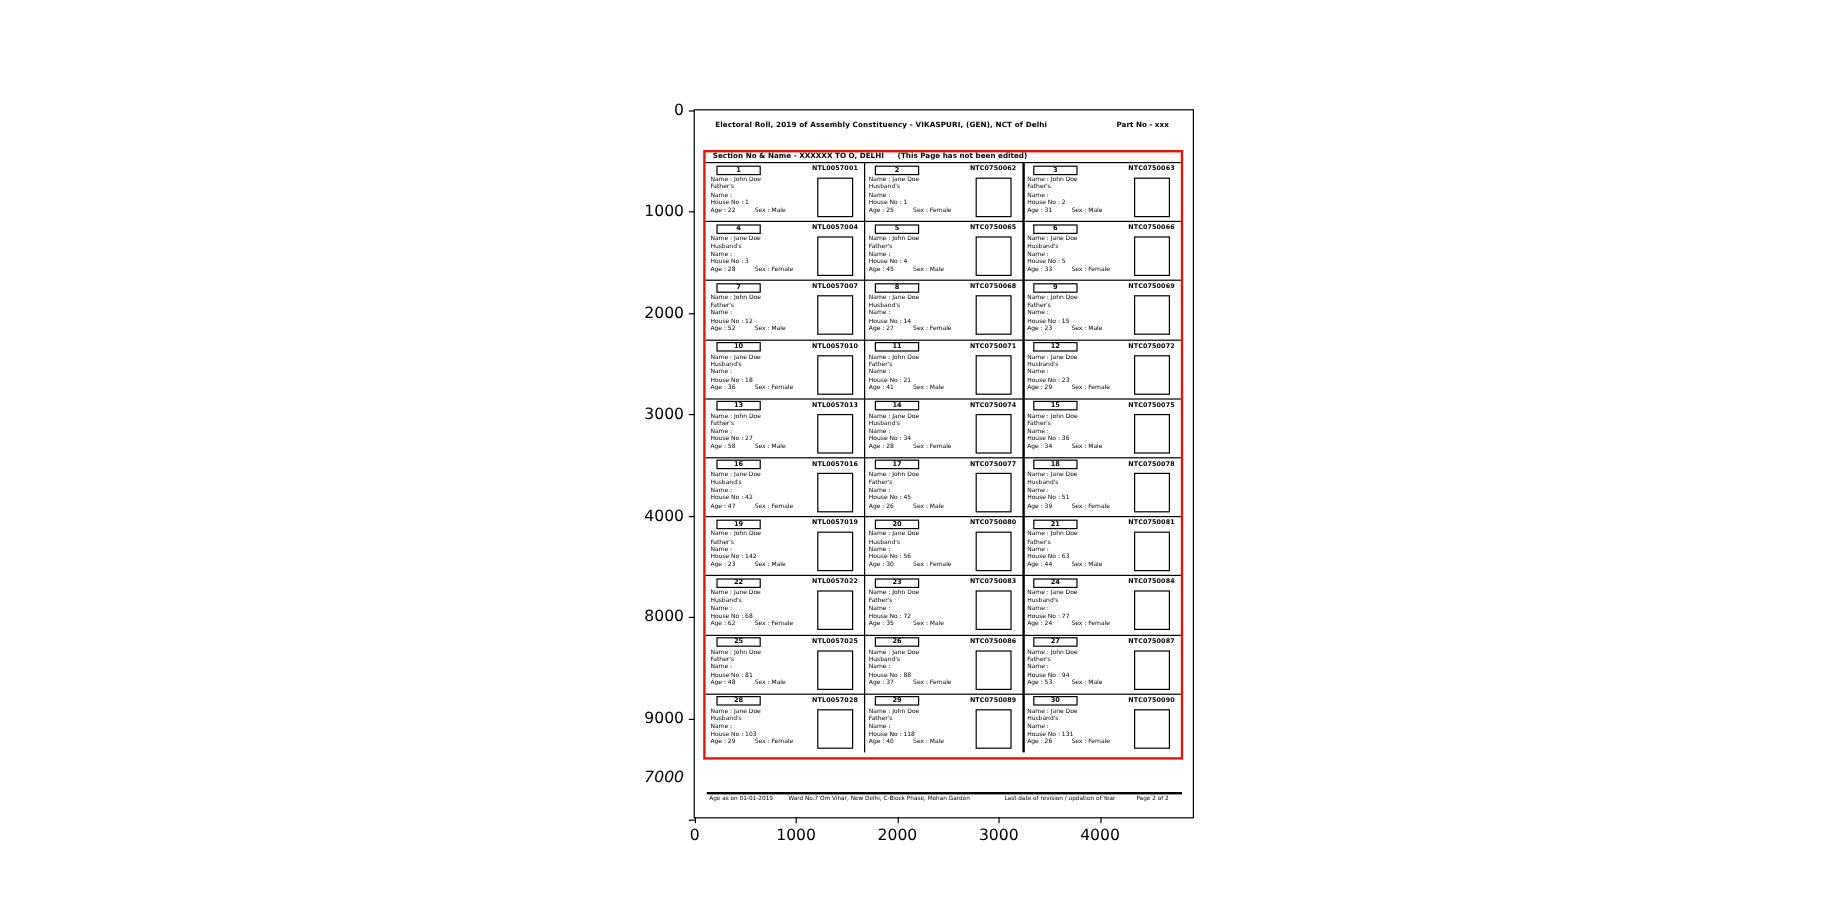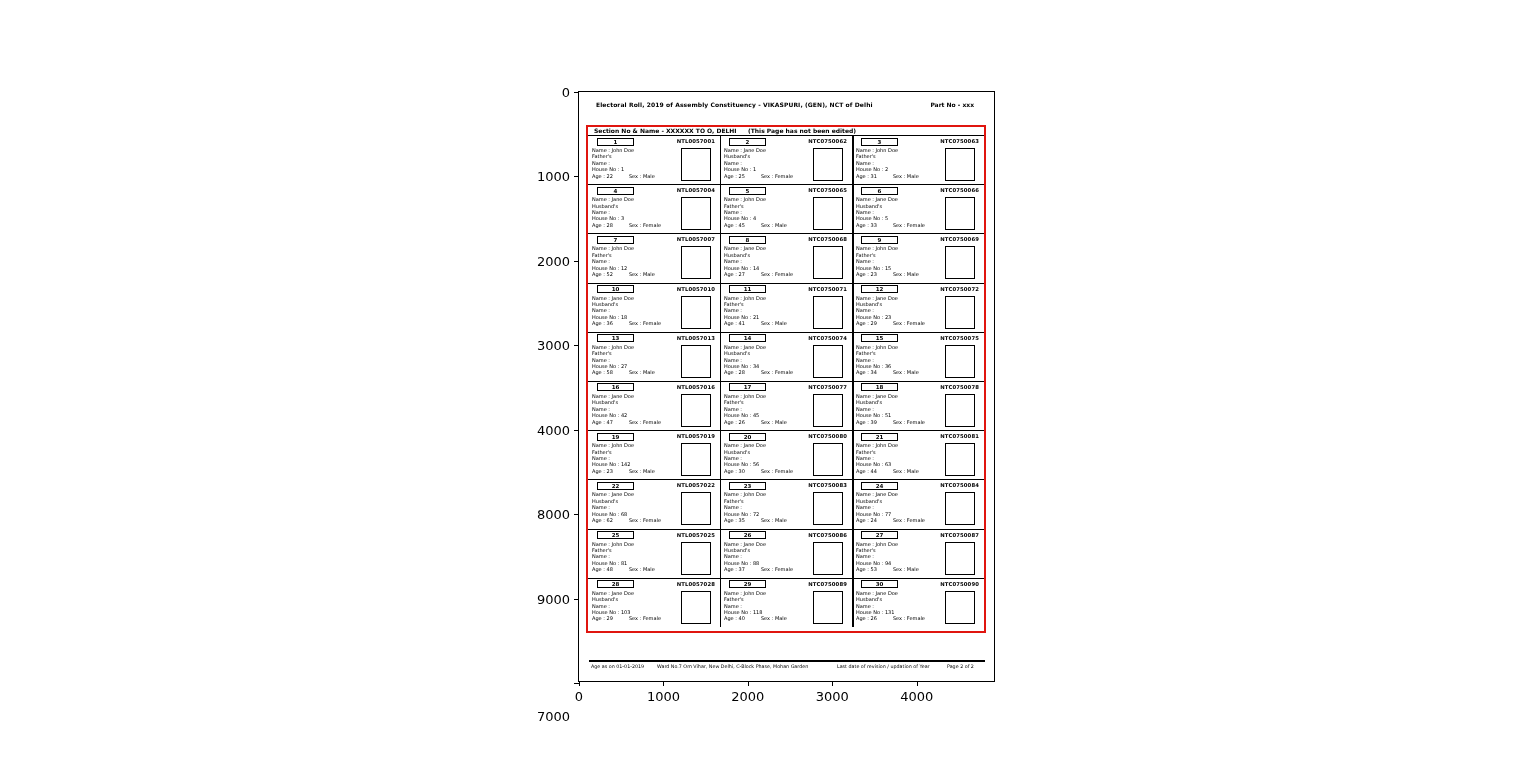--- a/index.html
+++ b/index.html
@@ -535,21 +535,21 @@
     <div class="ytick-label" style="top: 168.857px;">2000</div>
     <div class="ytick-mark" style="top: 253.286px;"></div>
     <div class="ytick-label" style="top: 253.286px;">3000</div>
     <div class="ytick-mark" style="top: 337.714px;"></div>
     <div class="ytick-label" style="top: 337.714px;">4000</div>
     <div class="ytick-mark" style="top: 422.143px;"></div>
     <div class="ytick-label" style="top: 422.143px;">8000</div>
     <div class="ytick-mark" style="top: 506.571px;"></div>
     <div class="ytick-label" style="top: 506.571px;">9000</div>
     <div class="ytick-mark" style="top: 591px;"></div>
-    <div class="ytick-label" style="top: 624px;">7000</div>
+    <div class="ytick-label" style="top: 556px; font-style: italic;">7000</div>
     <div class="xtick-mark" style="left: 0px;"></div>
     <div class="xtick-label" style="left: 0px;">0</div>
     <div class="xtick-mark" style="left: 84.4286px;"></div>
     <div class="xtick-label" style="left: 84.4286px;">1000</div>
     <div class="xtick-mark" style="left: 168.857px;"></div>
     <div class="xtick-label" style="left: 168.857px;">2000</div>
     <div class="xtick-mark" style="left: 253.286px;"></div>
     <div class="xtick-label" style="left: 253.286px;">3000</div>
     <div class="xtick-mark" style="left: 337.714px;"></div>
     <div class="xtick-label" style="left: 337.714px;">4000</div>

